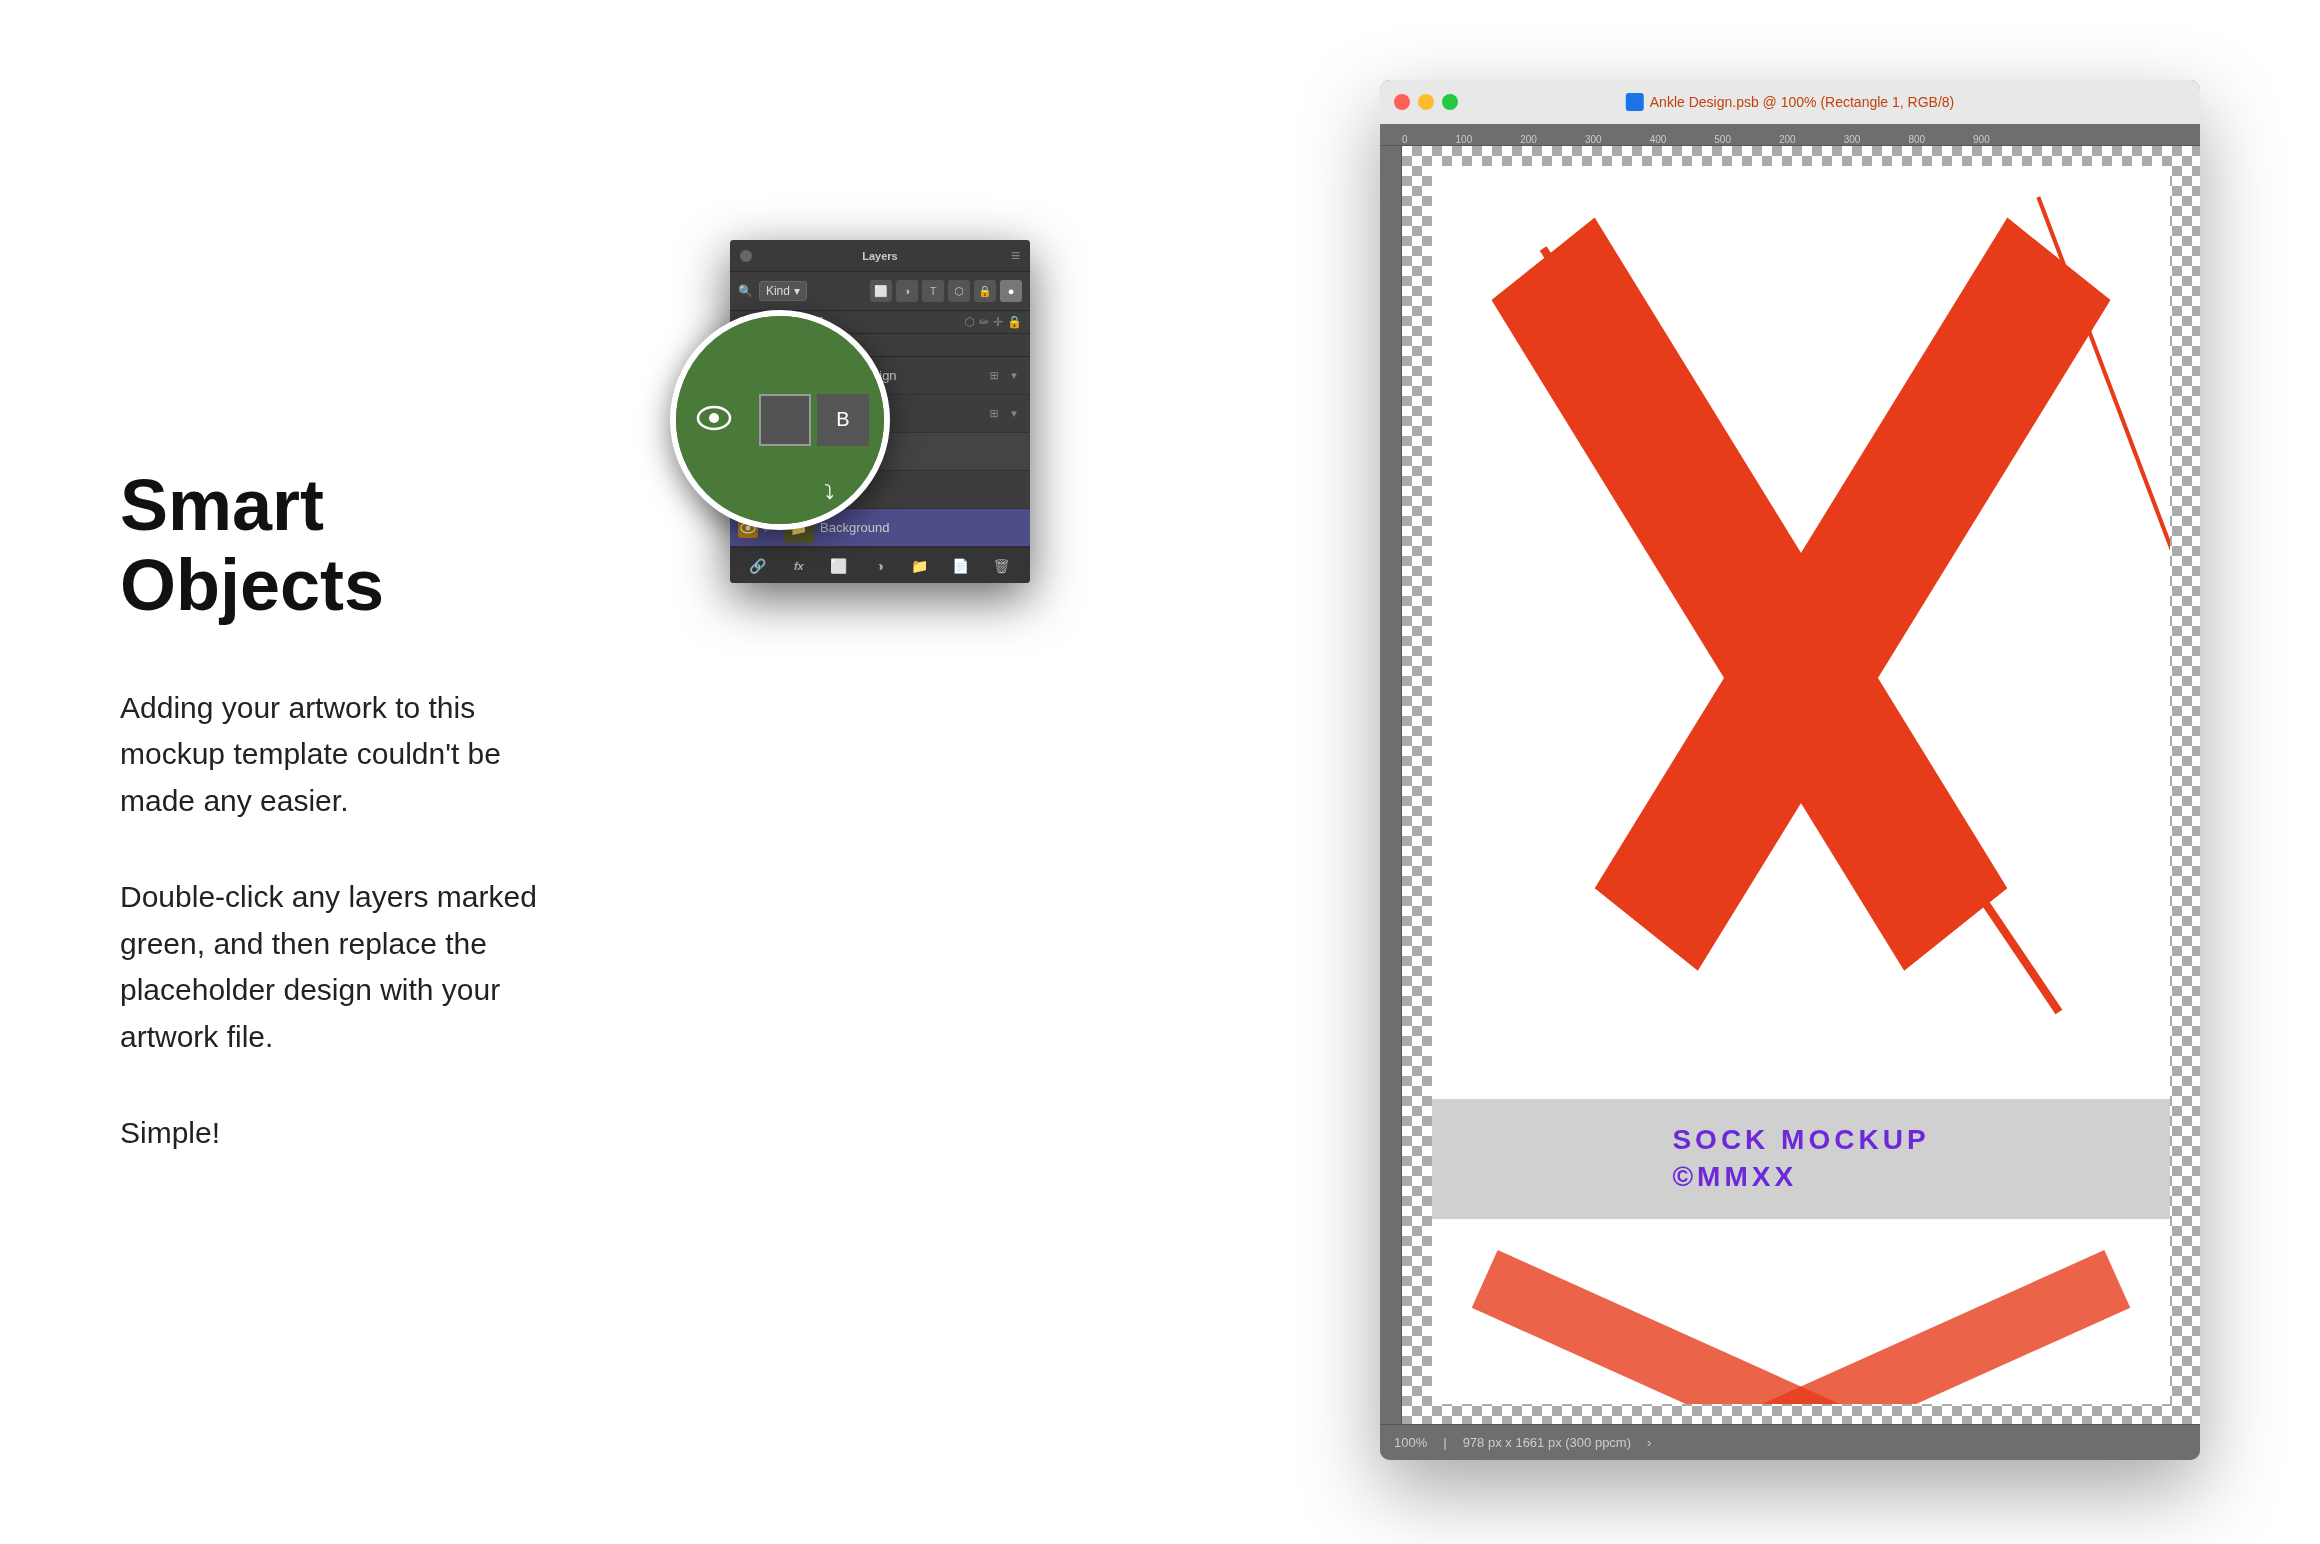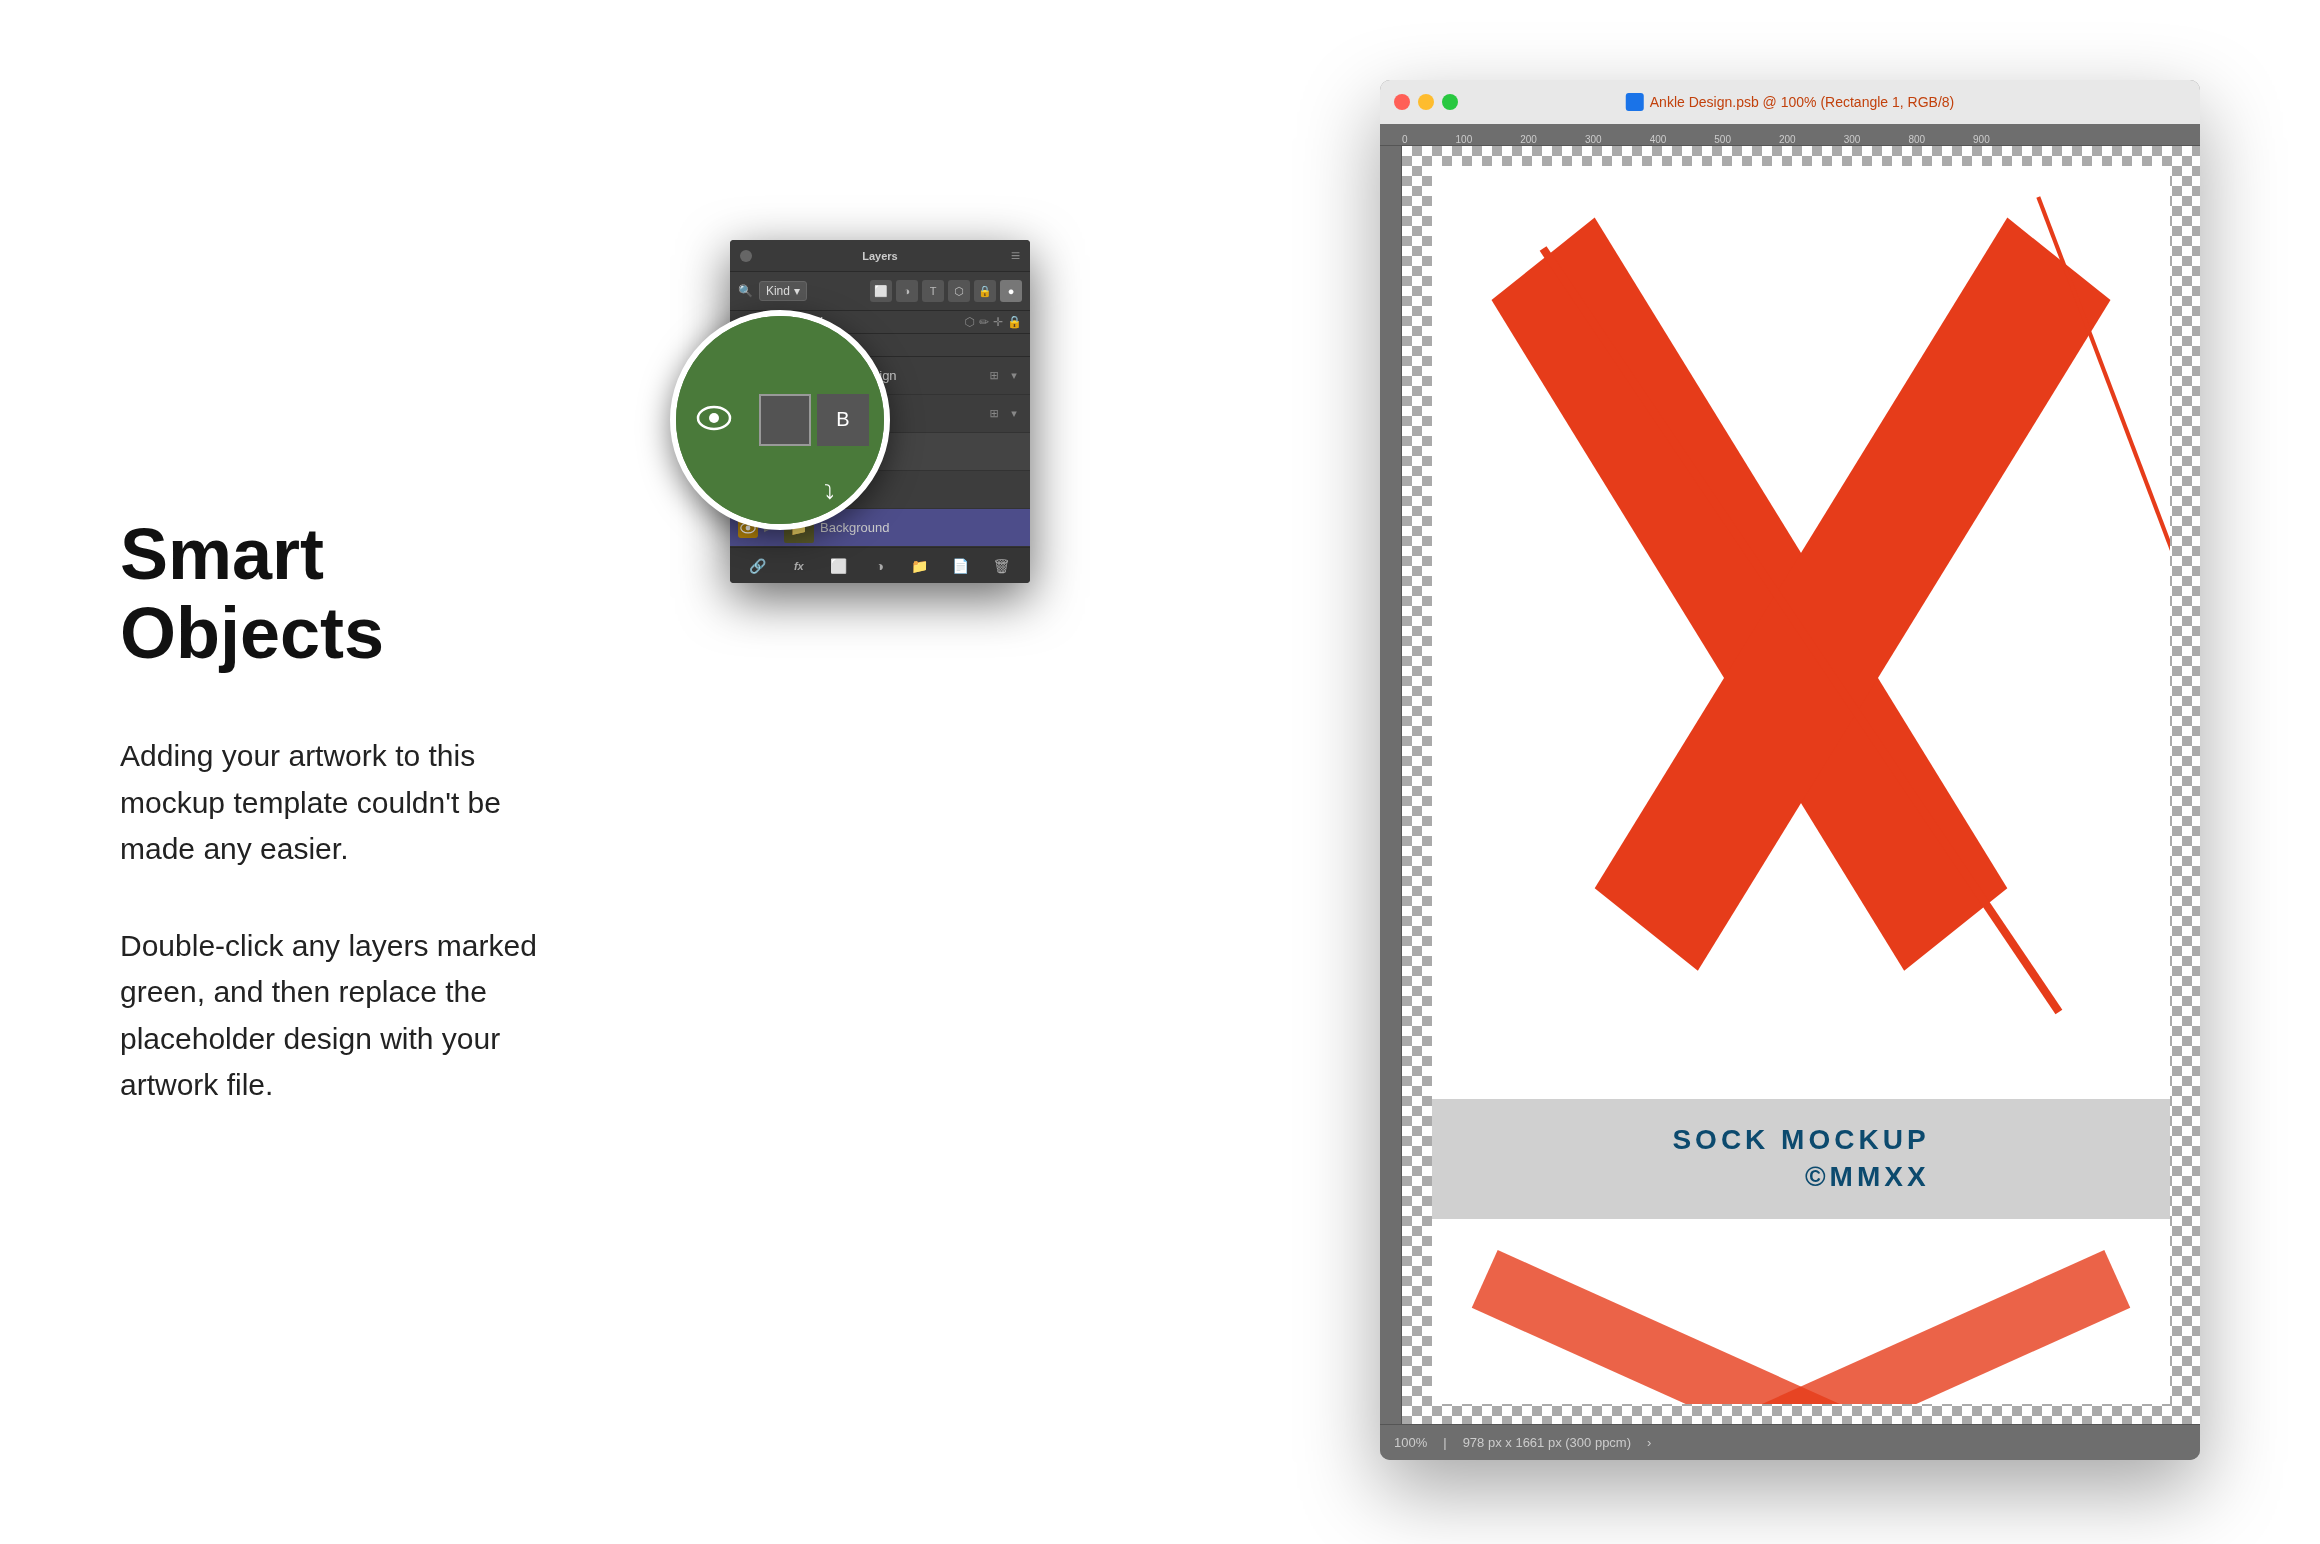--- a/index.html
+++ b/index.html
@@ -188,25 +188,25 @@
 
     .sock-band {
       height: 120px;
       background: #d0d0d0;
       display: flex;
       align-items: center;
       justify-content: center;
     }
 
     .sock-brand-text {
-      color: #0c4a6e;
+      color: #6d28d9;
       font-size: 28px;
       font-weight: 700;
       letter-spacing: 4px;
-      text-align: right;
+      text-align: left;
       line-height: 1.3;
     }
 
     
     .ps-statusbar {
       background: #6e6e6e;
       height: 36px;
       display: flex;
       align-items: center;
       padding: 0 14px;
@@ -474,20 +474,21 @@
 <div class="page-container">
 
   <div class="text-section">
     <h1 class="main-heading">
       <br>
       <span>Smart Objects</span>
     </h1>
 
     <p class="body-text">Adding your artwork to this mockup template couldn't be made any easier.</p>
     <p class="body-text">Double-click any layers marked green, and then replace the placeholder design with your artwork file.</p>
+    <p class="body-text">Simple!</p>
   </div>
 
   <div class="mockup-section">
 
     <div class="ps-window">
 
       <div class="ps-titlebar">
         <div class="traffic-light tl-red"></div>
         <div class="traffic-light tl-yellow"></div>
         <div class="traffic-light tl-green"></div>

